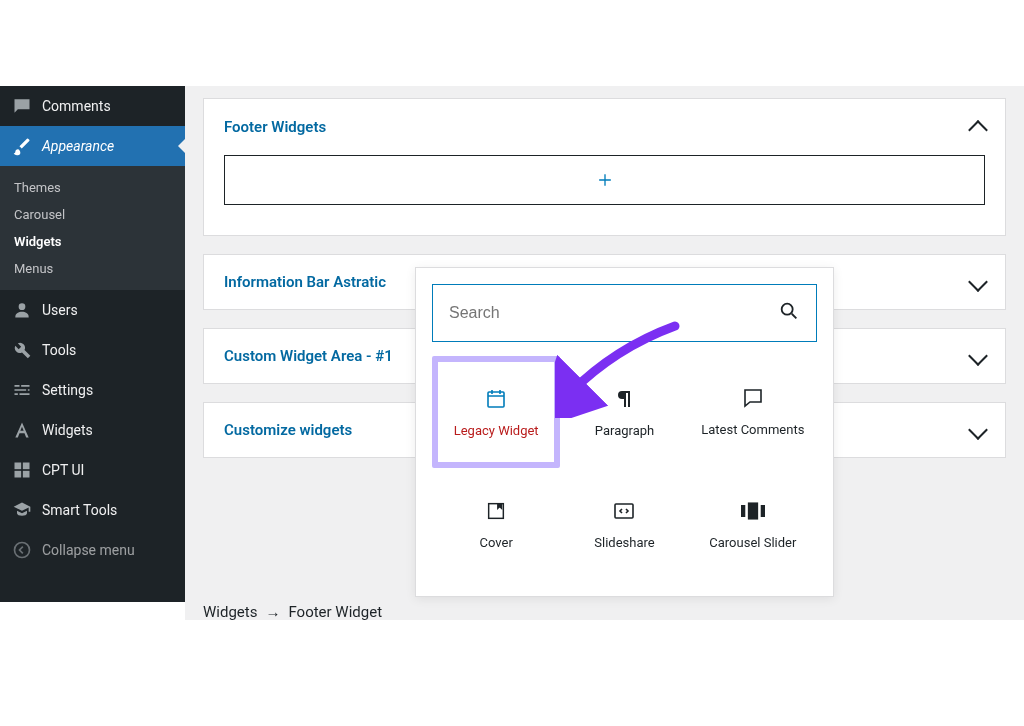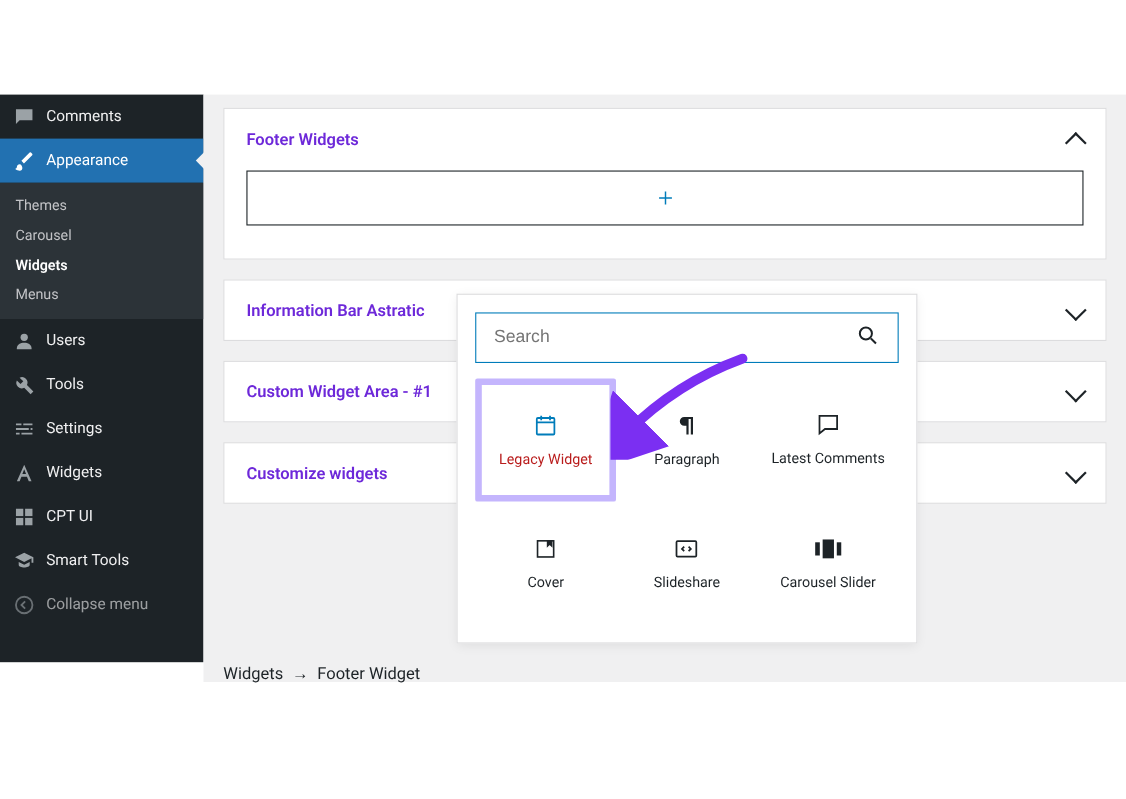--- a/index.html
+++ b/index.html
@@ -1,39 +1,39 @@
 <!DOCTYPE html>
 <html><head>
 <meta charset="utf-8">
 <style>
   * { box-sizing: border-box; margin: 0; padding: 0; }
   body { font-family: -apple-system, BlinkMacSystemFont, "Segoe UI", Roboto, sans-serif; background: #fff; width: 1024px; height: 726px; overflow: hidden; position: relative; }
 
   .sidebar { position: absolute; left: 0; top: 86px; width: 185px; height: 516px; background: #1d2327; color: #f0f0f1; }
   .side-item { display: flex; align-items: center; gap: 10px; padding: 10px 10px 10px 12px; font-size: 14px; color: #f0f0f1; cursor: pointer; }
   .side-item .ic { width: 20px; height: 20px; display: flex; align-items: center; justify-content: center; color: rgba(240,246,252,.6); }
-  .side-item.active { background: #2271b1; color: #fff; }
+  .side-item.active { background: #2271b1; color: #fff; font-style: italic; }
   .side-item.active .ic { color: #fff; }
   .side-item.active::after { content:""; position: absolute; right: -1px; width: 0; height: 0; border-top: 8px solid transparent; border-bottom: 8px solid transparent; border-right: 8px solid #f0f0f1; }
   .sub-wrap { background: #2c3338; padding: 8px 0; }
   .sub-item { padding: 6px 14px; font-size: 13px; color: #c3c4c7; cursor: pointer; }
   .sub-item.current { color: #fff; font-weight: 600; }
 
   .main { position: absolute; left: 185px; top: 86px; right: 0; bottom: 106px; background: #f0f0f1; padding: 12px 18px 0 18px; overflow: hidden; }
   .panel { background: #fff; border: 1px solid #dcdcde; margin-bottom: 18px; }
   .panel-head { display: flex; align-items: center; justify-content: space-between; padding: 18px 20px; }
-  .panel-head h2 { font-size: 15px; font-weight: 600; color: #6d28d9; }
+  .panel-head h2 { font-size: 15px; font-weight: 600; color: #0369a1; }
   .chev, .caret { width: 14px; height: 14px; border-right: 2px solid #1d2327; border-bottom: 2px solid #1d2327; }
   .caret { transform: rotate(45deg); }
   .chev.up { transform: rotate(-135deg); margin-top: 6px; }
   .add-row { padding: 0 20px 30px 20px; }
   .add-btn { width: 100%; height: 50px; border: 1px solid #1d2327; background: #fff; display: flex; align-items: center; justify-content: center; cursor: pointer; }
 
   .popover { position: absolute; left: 415px; top: 267px; width: 419px; background: #fff; border: 1px solid #dcdcde; box-shadow: 0 2px 10px rgba(0,0,0,.08); z-index: 50; padding: 16px; }
-  .search-wrap { display: flex; align-items: center; border: 1.5px solid #007cba; height: 46px; padding: 0 16px; margin-bottom: 14px; }
+  .search-wrap { display: flex; align-items: center; border: 1.5px solid #007cba; height: 58px; padding: 0 16px; margin-bottom: 14px; }
   .search-wrap input { flex: 1; border: none; outline: none; font-size: 16px; color: #757575; background: transparent; }
   .grid { display: grid; grid-template-columns: repeat(3,1fr); gap: 0; }
   .block { height: 112px; display: flex; flex-direction: column; align-items: center; justify-content: center; gap: 12px; font-size: 13px; color: #1d2327; cursor: pointer; text-align: center; }
   .block.sel { color: #b91c1c; border: 6px solid #c4b5fd; border-radius: 2px; }
   .block .bico { width: 24px; height: 24px; display:flex; align-items:center; justify-content:center; }
 
   .arrow { position: absolute; left: 555px; top: 318px; z-index: 60; pointer-events: none; }
 
   .breadcrumb { position: absolute; left: 203px; right: 18px; top: 600px; height: 24px; font-size: 15px; color: #1d2327; display: flex; align-items:center; gap:8px; z-index:5; }
 </style>

